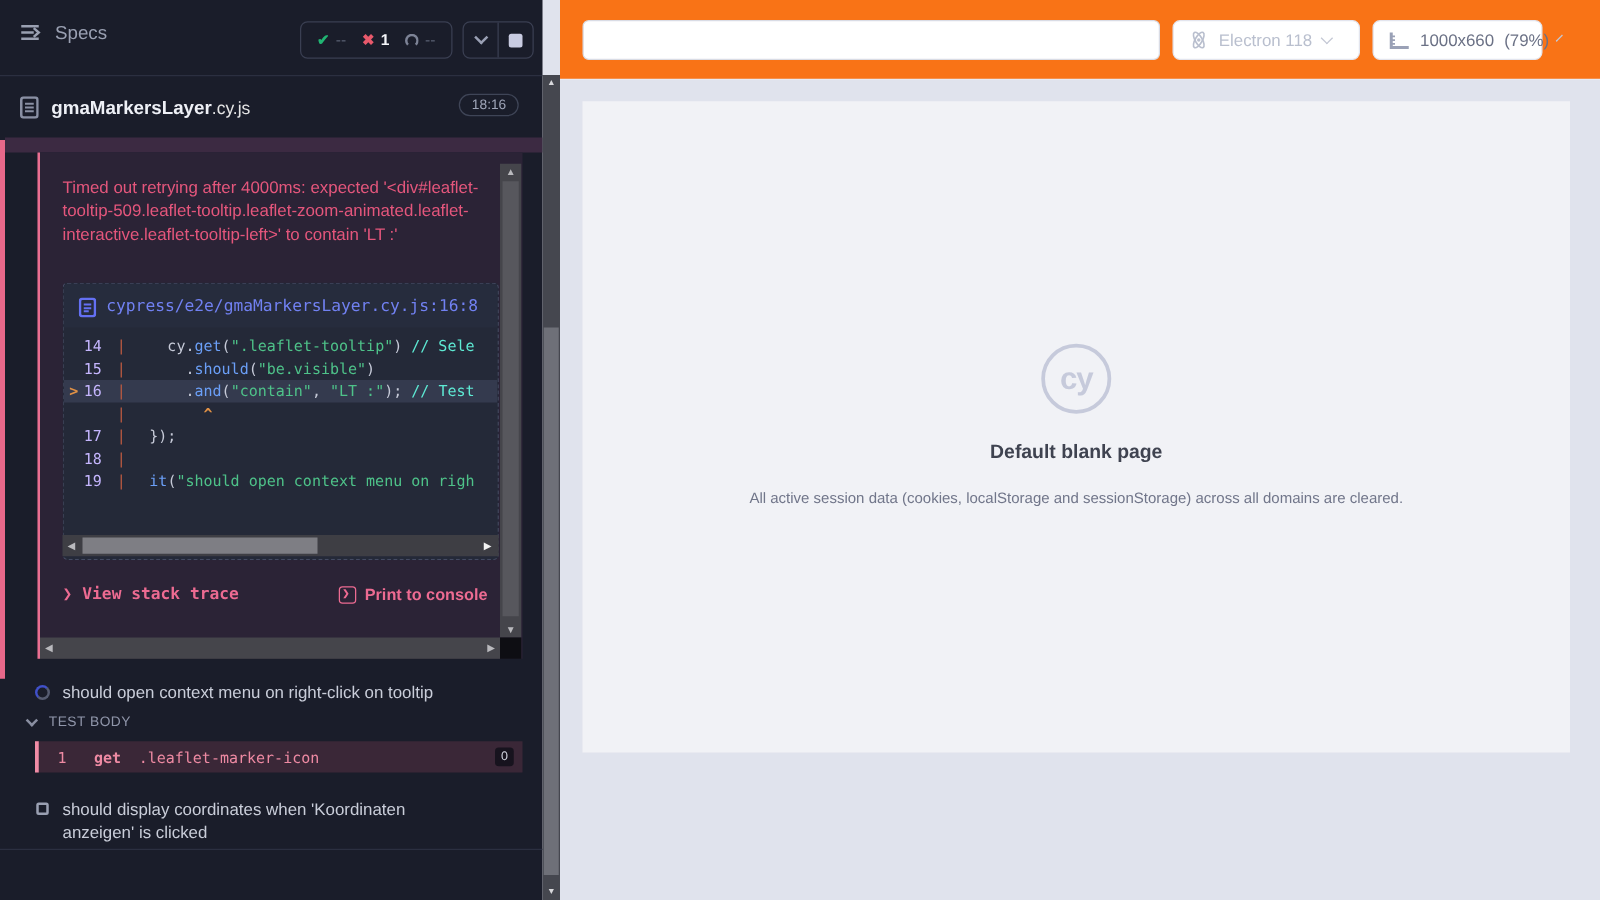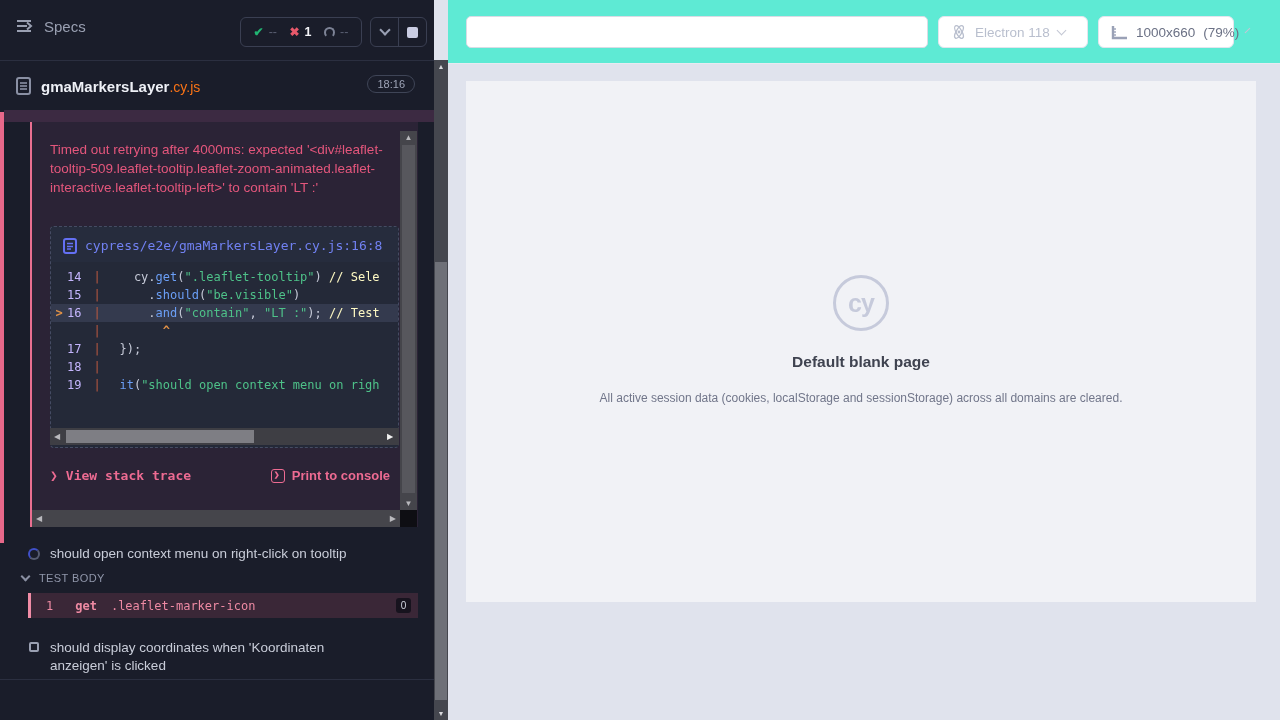--- a/index.html
+++ b/index.html
@@ -24,21 +24,21 @@
 
   #ctrl-box { position:absolute; left:370px; top:17px; width:57px; height:30px; border:1px solid #3a3f52; border-radius:6px; display:flex; }
   #ctrl-box .cell { flex:1; display:flex; align-items:center; justify-content:center; cursor:pointer; }
   #ctrl-box .cell:first-child { border-right:1px solid #3a3f52; }
   .chev { width:8px; height:8px; border-right:2px solid #9aa0b4; border-bottom:2px solid #9aa0b4; transform:rotate(45deg); margin-top:-4px; }
   .stop-sq { width:11px; height:11px; background:#c9cce2; border-radius:2px; }
 
   #spec-row { position:absolute; left:0; top:62px; width:434px; height:48px; display:flex; align-items:center; cursor:pointer; }
   #spec-row .doc { margin-left:16px; }
   #spec-name { margin-left:10px; font-size:15px; font-weight:bold; color:#eef0f6; }
-  #spec-ext { font-size:14px; font-weight:normal; color:#f97316; }
+  #spec-ext { font-size:14px; font-weight:normal; color:#e5e5e5; }
   #spec-time { position:absolute; right:19px; top:13px; border:1px solid #3f4557; border-radius:10px; padding:2px 9px;
                font-size:11px; color:#9fa5b8; }
 
   
   #fail-strip { position:absolute; left:0; top:112px; width:4px; height:431px; background:#e8688a; }
   #attempt-band { position:absolute; left:4px; top:110px; width:430px; height:12px; background:#3c2a42; }
 
   
   #err-panel { position:absolute; left:30px; top:122px; width:388px; height:405px; background:#2b2336; border-left:2px solid #ea6f91; }
   #err-msg { position:absolute; left:18px; top:18px; width:346px; font-size:13.5px; line-height:19px; color:#e4567c; }
@@ -48,21 +48,21 @@
   #cf-header { padding:9px 12px 7px 12px; background:#262c3d; display:flex; gap:8px; cursor:pointer; }
   #cf-file { font-family:"DejaVu Sans Mono", monospace; font-size:13px; color:#7181f2; word-break:break-all; line-height:19px; }
   #code-lines { margin-top:6px; font-family:"DejaVu Sans Mono", monospace; font-size:12px; line-height:18px; }
   .code-row { display:flex; white-space:pre; height:18px; }
   .code-row.hl { background:#343a4e; }
   .code-row .mk { width:16px; text-align:center; color:#e09146; font-weight:bold; }
   .code-row .ln { width:22px; text-align:left; color:#c4b5fd; }
   .code-row .pipe { width:16px; text-align:center; color:#bd5a40; }
   .code-row .codetxt { white-space:pre; }
   .tk-d { color:#c6cad8; } .tk-fn { color:#6b9ff7; } .tk-str { color:#4ec289; }
-  .tk-com { color:#fef9c3; } .tk-caret { color:#e09146; font-weight:bold; }
+  .tk-com { color:#5eead4; } .tk-caret { color:#e09146; font-weight:bold; }
 
   
   #code-hscroll { position:absolute; left:18px; top:306px; width:349px; height:17px; background:#3e3e44; display:flex; align-items:center; }
   #code-hscroll .arr { width:14px; text-align:center; font-size:8px; color:#b9b9bd; cursor:pointer; }
   #code-hscroll .thumb { position:absolute; left:16px; top:2px; width:188px; height:13px; background:#7e7e84; cursor:pointer; }
   #code-hscroll .arr.right { position:absolute; right:2px; color:#f2f2f2; }
 
   #err-actions { position:absolute; left:18px; top:346px; width:340px; display:flex; justify-content:space-between; align-items:center; }
   #stack-btn { font-family:"DejaVu Sans Mono", monospace; font-size:13px; font-weight:bold; color:#ed6b92; cursor:pointer; display:flex; gap:8px; align-items:center; }
   #console-btn { font-size:13px; font-weight:bold; color:#ed6b92; cursor:pointer; display:flex; gap:7px; align-items:center; }
@@ -98,21 +98,21 @@
 
   #list-divider { position:absolute; left:0; top:679px; width:434px; height:1px; background:#2b2f40; }
 
   
   #side-scroll { position:absolute; left:434px; top:60px; width:14px; height:660px; background:#45474f; }
   #side-scroll .arr { position:absolute; left:0; width:14px; text-align:center; font-size:7px; color:#d8d8dc; cursor:pointer; }
   #side-scroll .thumb { position:absolute; left:1px; top:202px; width:12px; height:438px; background:#6e7078; cursor:pointer; }
 
   
   #main { position:absolute; left:448px; top:0; width:832px; height:720px; background:#e0e3ed; }
-  #topbar { position:absolute; left:0; top:0; width:832px; height:64px; background:#5eead4; border-bottom:1px solid #e8eaf1; }
+  #topbar { position:absolute; left:0; top:0; width:832px; height:64px; background:#f97316; border-bottom:1px solid #e8eaf1; }
   #url-input { position:absolute; left:18px; top:16px; width:462px; height:32px; border:1px solid #d9dce5; border-radius:5px;
                background:#fff; font-size:13px; color:#3f4350; padding:0 10px; outline:none; }
   .select-btn { position:absolute; top:16px; height:32px; border:1px solid #e3e5ee; border-radius:6px; background:#fff;
                 display:flex; align-items:center; gap:8px; padding:0 12px; cursor:pointer; font-size:13.5px; }
   #browser-select { left:490px; width:150px; color:#b9bfce; }
   #size-select { left:650px; width:136px; color:#6b7185; }
   .sel-chev { width:7px; height:7px; border-right:1.6px solid #c3c7d4; border-bottom:1.6px solid #c3c7d4; transform:rotate(45deg); margin-top:-3px; }
 
   #viewport { position:absolute; left:18px; top:81px; width:790px; height:521px; background:#f1f2f6; }
   #blank-msg { position:absolute; left:0; top:194px; width:790px; display:flex; flex-direction:column; align-items:center; text-align:center; }

